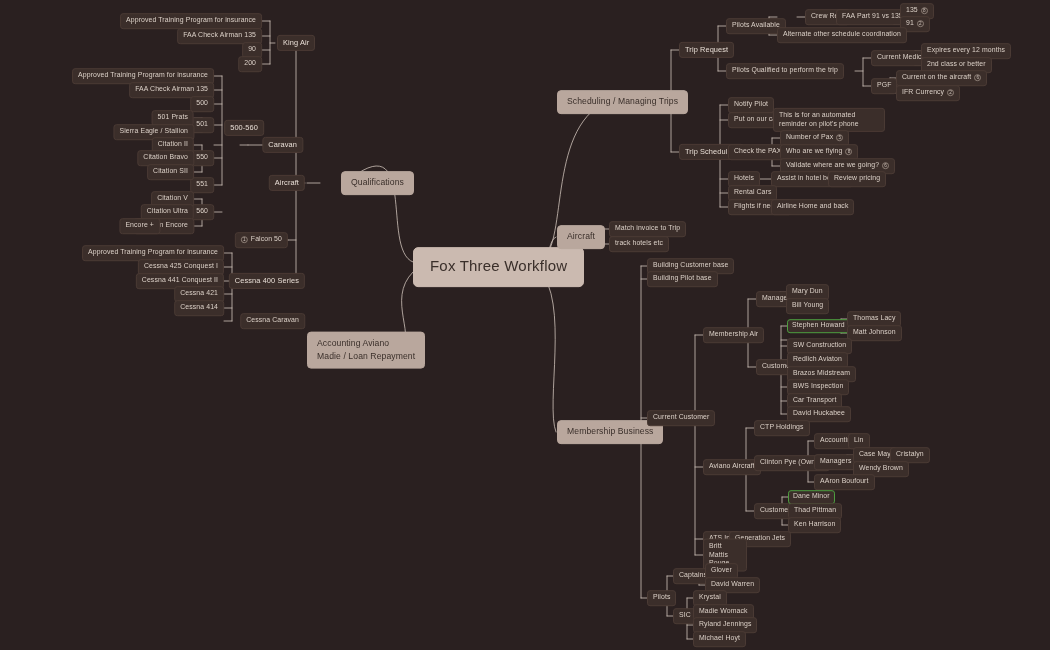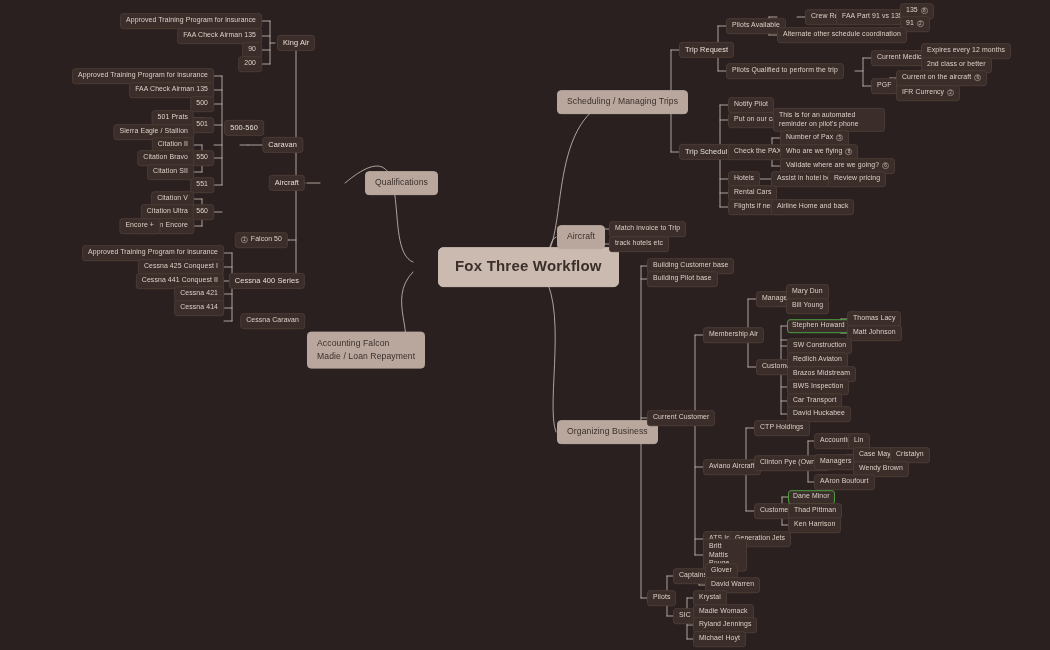--- a/index.html
+++ b/index.html
@@ -300,23 +300,23 @@
 
       <path d="M681 616 h 6"></path>
       <path d="M687 598 V 639"></path>
       <path d="M687 598 h 6"></path>
       <path d="M687 612 h 6"></path>
       <path d="M687 625 h 6"></path>
       <path d="M687 639 h 6"></path>
     </g>
   </svg>
 
-  <div class="node t-root" style="left:438px; top:267px;font-weight:bold;">Fox Three Workflow</div>
-
-  <div class="node t-main" style="left:341px; top:183px;margin-left:24px;">Qualifications</div>
+  <div class="node t-root" style="left:413px; top:267px;">Fox Three Workflow</div>
+
+  <div class="node t-main" style="left:341px; top:183px;">Qualifications</div>
   <div class="node t-sub ra" style="left:305px; top:183px;">Aircraft</div>
 
   <div class="node t-sub" style="left:277px; top:43px;">King Air</div>
   <div class="node t-leaf ra" style="left:262px; top:21px;">Approved Training Program for insurance</div>
   <div class="node t-leaf ra" style="left:262px; top:36px;">FAA Check Airman 135</div>
   <div class="node t-leaf ra" style="left:262px; top:50px;">90</div>
   <div class="node t-leaf ra" style="left:262px; top:64px;">200</div>
 
   <div class="node t-sub ra" style="left:303px; top:145px;">Caravan</div>
   <div class="node t-sub ra" style="left:264px; top:128px;">500-560</div>
@@ -398,25 +398,25 @@
   <div class="node t-leaf" style="left:828px; top:179px;">Review pricing</div>
   <div class="node t-leaf" style="left:728px; top:193px;">Rental Cars</div>
   <div class="node t-leaf" style="left:728px; top:207px;">Flights if needed</div>
   <div class="node t-leaf" style="left:771px; top:207px;">Airline Home and back</div>
 
   <div class="node t-main" style="left:557px; top:237px;">Aircraft</div>
   <div class="node t-leaf" style="left:609px; top:229px;">Match invoice to Trip</div>
   <div class="node t-leaf" style="left:609px; top:244px;">track hotels etc</div>
 
   <div class="node t-main two-line" style="left:307px; top:350px;">
-    <span>Accounting Falcon</span><br>
+    <span>Accounting Aviano</span><br>
     <span>Madie / Loan Repayment</span>
   </div>
 
-  <div class="node t-main" style="left:557px; top:432px;">Organizing Business</div>
+  <div class="node t-main" style="left:557px; top:432px;">Membership Business</div>
   <div class="node t-leaf" style="left:647px; top:266px;">Building Customer base</div>
   <div class="node t-leaf" style="left:647px; top:279px;">Building Pilot base</div>
   <div class="node t-leaf" style="left:647px; top:418px;">Current Customer</div>
 
   <div class="node t-leaf" style="left:703px; top:335px;">Membership Air</div>
   <div class="node t-leaf" style="left:756px; top:299px;">Managers</div>
   <div class="node t-leaf" style="left:786px; top:292px;">Mary Dun</div>
   <div class="node t-leaf" style="left:786px; top:306px;">Bill Young</div>
 
   <div class="node t-leaf" style="left:756px; top:367px;">Customers</div>

